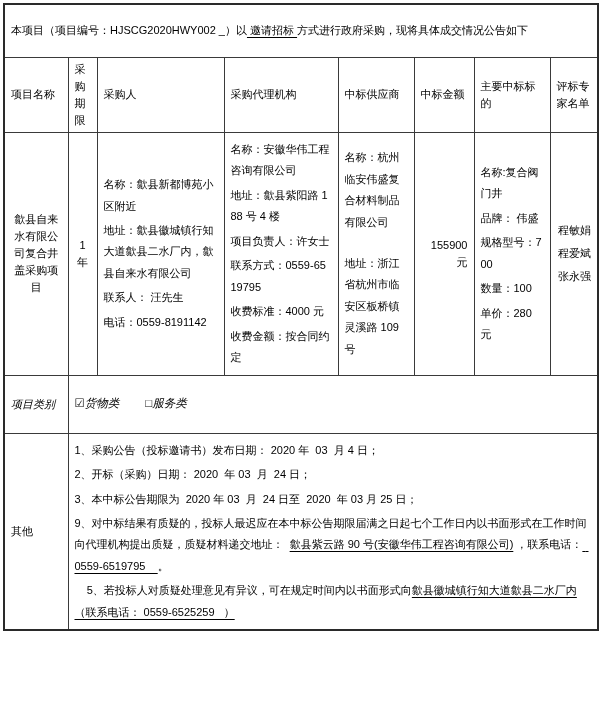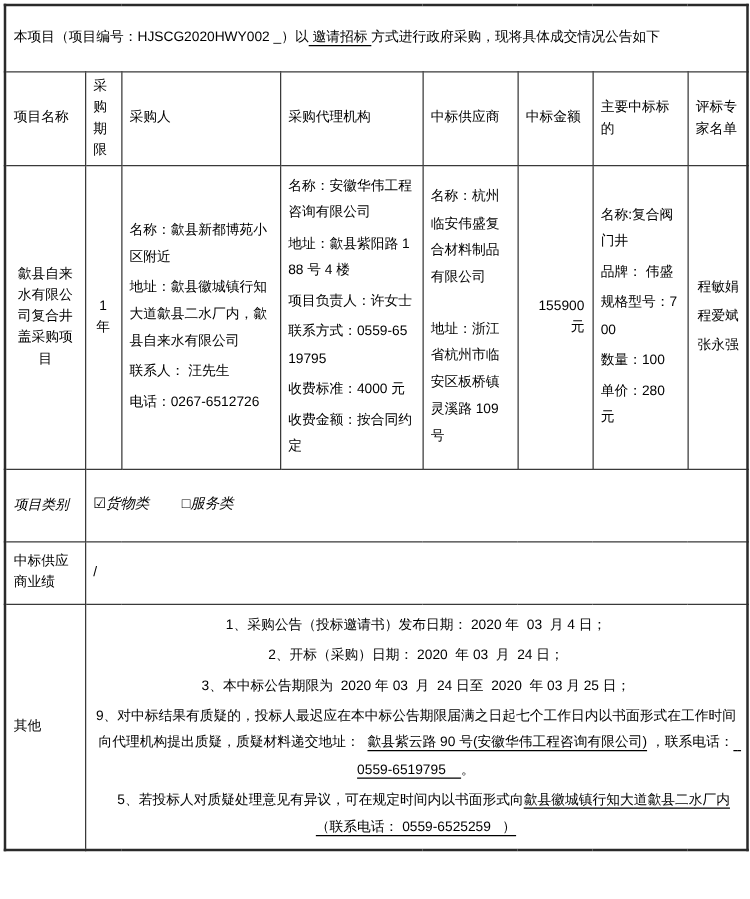--- a/index.html
+++ b/index.html
@@ -37,21 +37,21 @@
   tr.r-subj   { height: 65px; }
   tr.r-perf   { height: 50px; }
   tr.r-other  { height: 185px; }
   .intro-cell { font-size: 12px; padding-left: 9px; }
   .head-cell  { text-align: left; font-size: 11.5px; line-height: 1.9; }
   .center     { text-align: center; }
   .v-lines p  { margin: 3px 0; line-height: 1.95; }
   .gap-after  { margin-bottom: 20px !important; font-family: Liberation Serif, serif; }
   .label-cell { line-height: 1.9; }
   .ul         { text-decoration: underline; text-underline-offset: 3px; }
-  .prewrap    { white-space: pre-wrap; text-align: center; }
+  .prewrap    { white-space: pre-wrap; }
   .other-cell p { margin: 3px 0; line-height: 1.95; }
   .experts p  { margin: 0; line-height: 2.1; text-align: right; }
   .cat-cell span { font-size: 11.5px; }
   .cat-gap    { display: inline-block; width: 26px; }
   .amount-cell { line-height: 1.6; text-align: right; }
 </style>
 </head>
 <body>
 
 <div class="page">
@@ -87,21 +87,21 @@
       <td class="center">
         <div>歙县自来水有限公司复合井盖采购项目</div>
       </td>
       <td class="center">
         <div>1 年</div>
       </td>
       <td class="v-lines">
         <p>名称：歙县新都博苑小区附近</p>
         <p>地址：歙县徽城镇行知大道歙县二水厂内，歙县自来水有限公司</p>
         <p>联系人： 汪先生</p>
-        <p>电话：0267-6512726</p>
+        <p>电话：0559-8191142</p>
       </td>
       <td class="v-lines">
         <p>名称：安徽华伟工程咨询有限公司</p>
         <p>地址：歙县紫阳路 188 号 4 楼</p>
         <p>项目负责人：许女士</p>
         <p>联系方式：0559-6519795</p>
         <p>收费标准：4000 元</p>
         <p>收费金额：按合同约定</p>
       </td>
       <td class="v-lines">
@@ -126,26 +126,20 @@
     </tr>
 
     <tr class="r-cat">
       <td class="label-cell">项目类别</td>
       <td colspan="7" class="cat-cell">
         <span>☑</span><span>货物类</span><span class="cat-gap"></span><span>□</span><span>服务类</span>
       </td>
     </tr>
 
 
-    <tr class="r-perf">
-      <td class="label-cell">中标供应商业绩</td>
-      <td colspan="7">
-        <div>/</div>
-      </td>
-    </tr>
 
     <tr class="r-other">
       <td class="label-cell">其他</td>
       <td colspan="7" class="other-cell">
         <p class="prewrap">1、采购公告（投标邀请书）发布日期： 2020 年  03  月 4 日；</p>
         <p class="prewrap">2、开标（采购）日期： 2020  年 03  月  24 日；</p>
         <p class="prewrap">3、本中标公告期限为  2020 年 03  月  24 日至  2020  年 03 月 25 日；</p>
         <p class="prewrap"><span>9、对中标结果有质疑的，投标人最迟应在本中标公告期限届满之日起七个工作日内以书面形式在工作时间向代理机构提出质疑，质疑材料递交地址：  </span><span class="ul">歙县紫云路 90 号(安徽华伟工程咨询有限公司)</span><span> ，联系电话：</span><span class="ul">  0559-6519795    </span><span>。</span></p>
         <p class="prewrap"><span>    5、若投标人对质疑处理意见有异议，可在规定时间内以书面形式向</span><span class="ul">歙县徽城镇行知大道歙县二水厂内</span><span class="ul">（联系电话： 0559-6525259   ）</span></p>
       </td>

